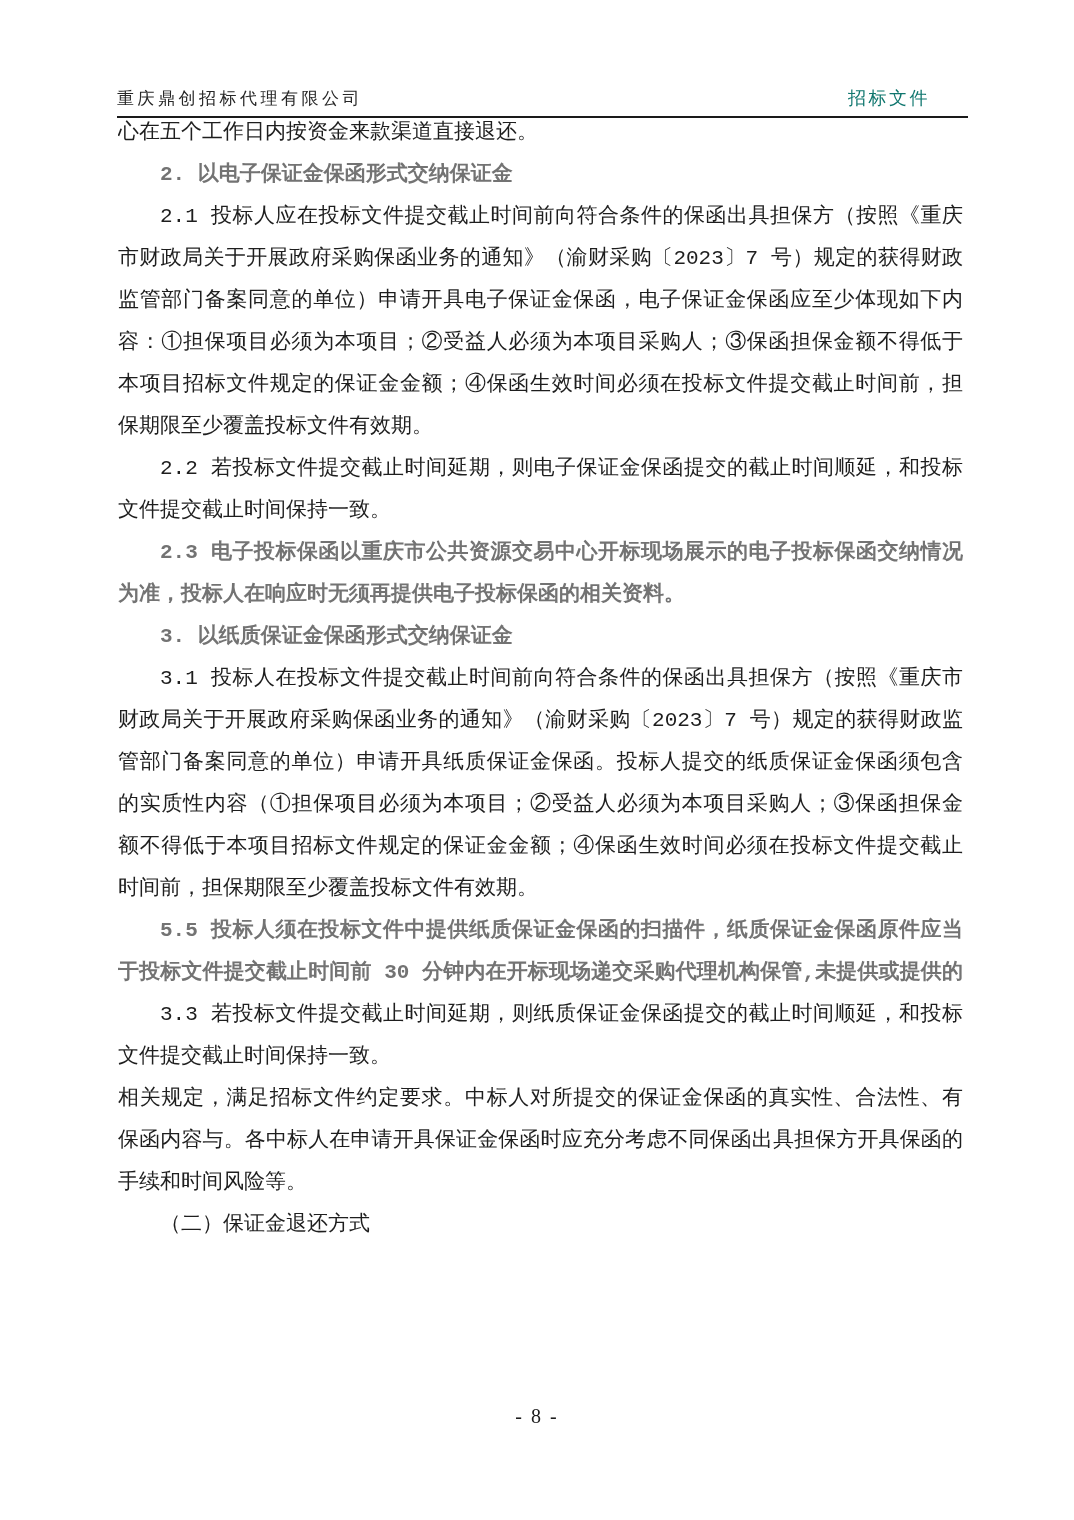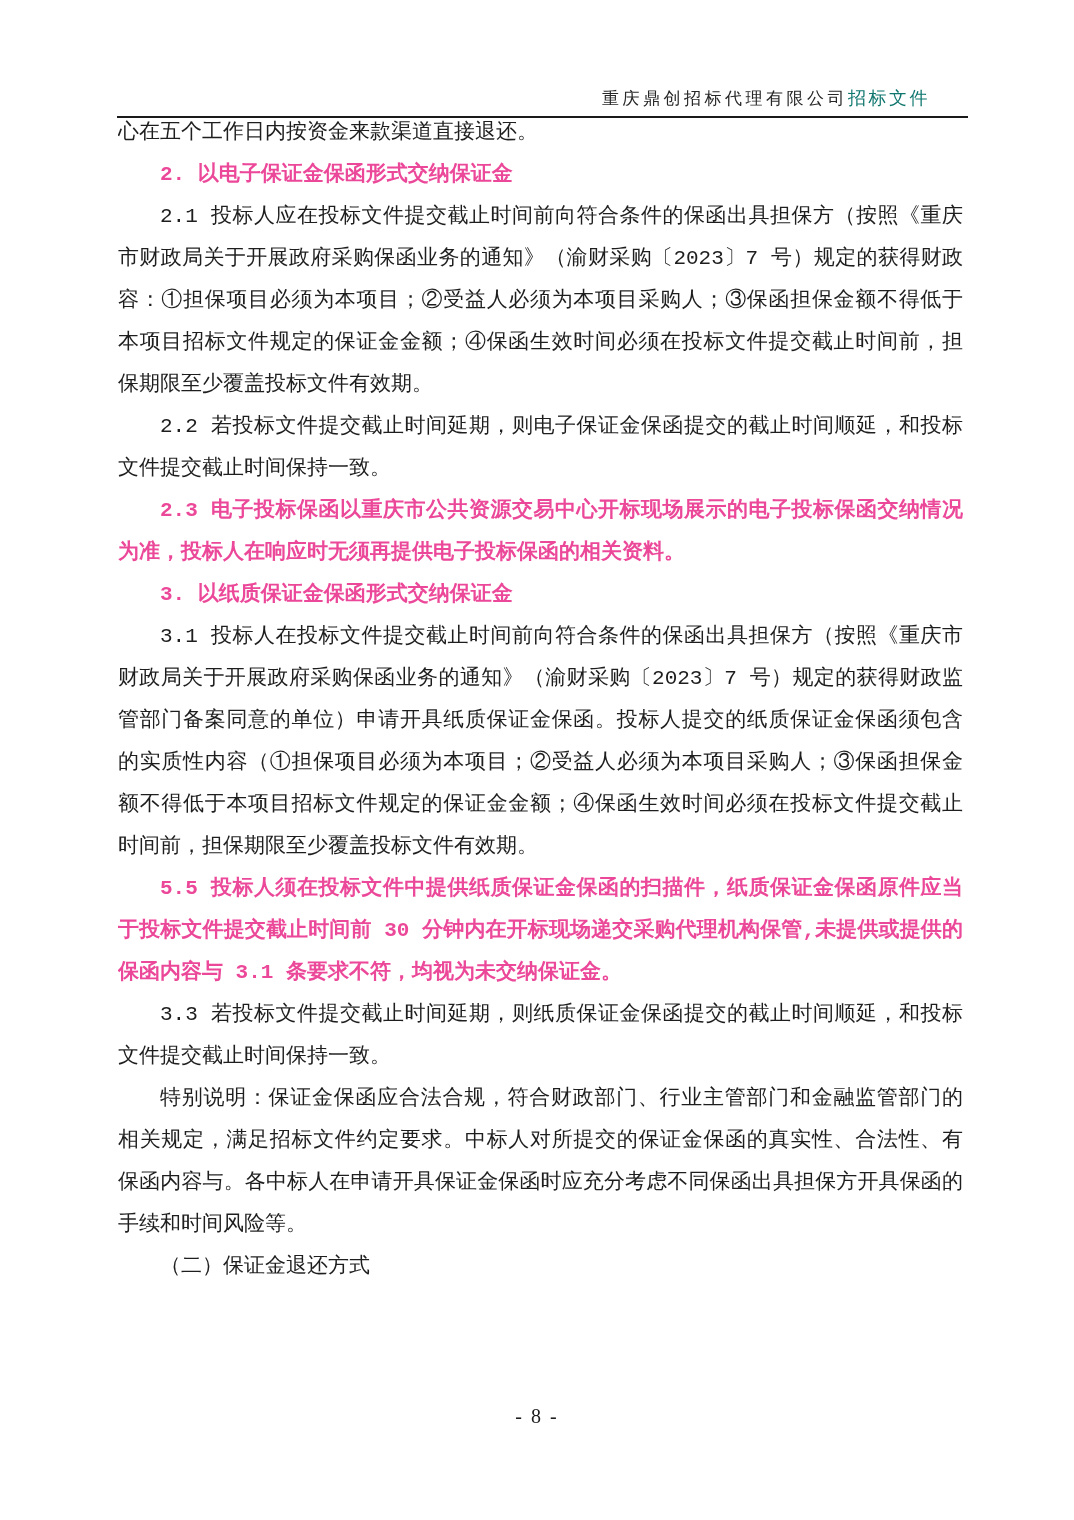--- a/index.html
+++ b/index.html
@@ -11,22 +11,23 @@
     font-family: "Liberation Serif", "DejaVu Serif", serif;
     color: #1e1e1e;
     overflow: hidden;
   }
   .header {
     position: absolute;
     left: 117px;
     top: 86px;
     width: 851px;
     display: flex;
-    justify-content: flex-end;
+    justify-content: space-between;
     align-items: baseline;
+    gap: 24px;
   }
   .header-company {
     font-size: 17px;
     letter-spacing: 3.5px;
     color: #272727;
     white-space: nowrap;
   }
   .header-doctype {
     font-size: 18px;
     letter-spacing: 2.5px;
@@ -56,21 +57,21 @@
     overflow: hidden;
     white-space: normal;
     font-family: Liberation Mono, monospace;
   }
   .line.justify {
     text-align: justify;
     text-align-last: justify;
     text-justify: inter-ideograph;
   }
   .line.indent { text-indent: 42px; }
-  .line.bold { font-weight: 700; color: #ec4899; }
+  .line.bold { font-weight: 700; color: #737373; }
   .footer {
     position: absolute;
     left: 0;
     top: 1401px;
     width: 100%;
     text-align: center;
     font-size: 20px;
     line-height: 30px;
     color: #1e1e1e;
     letter-spacing: 2px;
@@ -86,40 +87,39 @@
     <span class="header-doctype">招标文件</span>
   </div>
 
   <div class="header-rule"></div>
 
   <div class="content">
       <div class="line">心在五个工作日内按资金来款渠道直接退还。</div>
       <div class="line indent bold">2. 以电子保证金保函形式交纳保证金</div>
       <div class="line indent justify">2.1 投标人应在投标文件提交截止时间前向符合条件的保函出具担保方（按照《重庆</div>
       <div class="line justify">市财政局关于开展政府采购保函业务的通知》（渝财采购〔2023〕7 号）规定的获得财政</div>
+      <div class="line justify">监管部门备案同意的单位）申请开具电子保证金保函，电子保证金保函应至少体现如下内</div>
       <div class="line justify">容：①担保项目必须为本项目；②受益人必须为本项目采购人；③保函担保金额不得低于</div>
       <div class="line justify">本项目招标文件规定的保证金金额；④保函生效时间必须在投标文件提交截止时间前，担</div>
       <div class="line">保期限至少覆盖投标文件有效期。</div>
       <div class="line indent justify">2.2 若投标文件提交截止时间延期，则电子保证金保函提交的截止时间顺延，和投标</div>
       <div class="line">文件提交截止时间保持一致。</div>
       <div class="line indent bold justify">2.3 电子投标保函以重庆市公共资源交易中心开标现场展示的电子投标保函交纳情况</div>
       <div class="line bold">为准，投标人在响应时无须再提供电子投标保函的相关资料。</div>
       <div class="line indent bold">3. 以纸质保证金保函形式交纳保证金</div>
       <div class="line indent justify">3.1 投标人在投标文件提交截止时间前向符合条件的保函出具担保方（按照《重庆市</div>
       <div class="line justify">财政局关于开展政府采购保函业务的通知》（渝财采购〔2023〕7 号）规定的获得财政监</div>
       <div class="line justify">管部门备案同意的单位）申请开具纸质保证金保函。投标人提交的纸质保证金保函须包含</div>
       <div class="line justify">的实质性内容（①担保项目必须为本项目；②受益人必须为本项目采购人；③保函担保金</div>
       <div class="line justify">额不得低于本项目招标文件规定的保证金金额；④保函生效时间必须在投标文件提交截止</div>
       <div class="line">时间前，担保期限至少覆盖投标文件有效期。</div>
       <div class="line indent bold justify">5.5 投标人须在投标文件中提供纸质保证金保函的扫描件，纸质保证金保函原件应当</div>
       <div class="line bold justify">于投标文件提交截止时间前 30 分钟内在开标现场递交采购代理机构保管,未提供或提供的</div>
-      <div class="line bold">保函内容与 3.1 条要求不符，均视为未交纳保证金。</div>
       <div class="line indent justify">3.3 若投标文件提交截止时间延期，则纸质保证金保函提交的截止时间顺延，和投标</div>
       <div class="line">文件提交截止时间保持一致。</div>
-      <div class="line indent justify">特别说明：保证金保函应合法合规，符合财政部门、行业主管部门和金融监管部门的</div>
       <div class="line justify">相关规定，满足招标文件约定要求。中标人对所提交的保证金保函的真实性、合法性、有</div>
       <div class="line justify">保函内容与。各中标人在申请开具保证金保函时应充分考虑不同保函出具担保方开具保函的</div>
       <div class="line">手续和时间风险等。</div>
       <div class="line indent">（二）保证金退还方式</div>
     </div>
 
   <div class="footer">- 8 -</div>
 
 </div>
 

